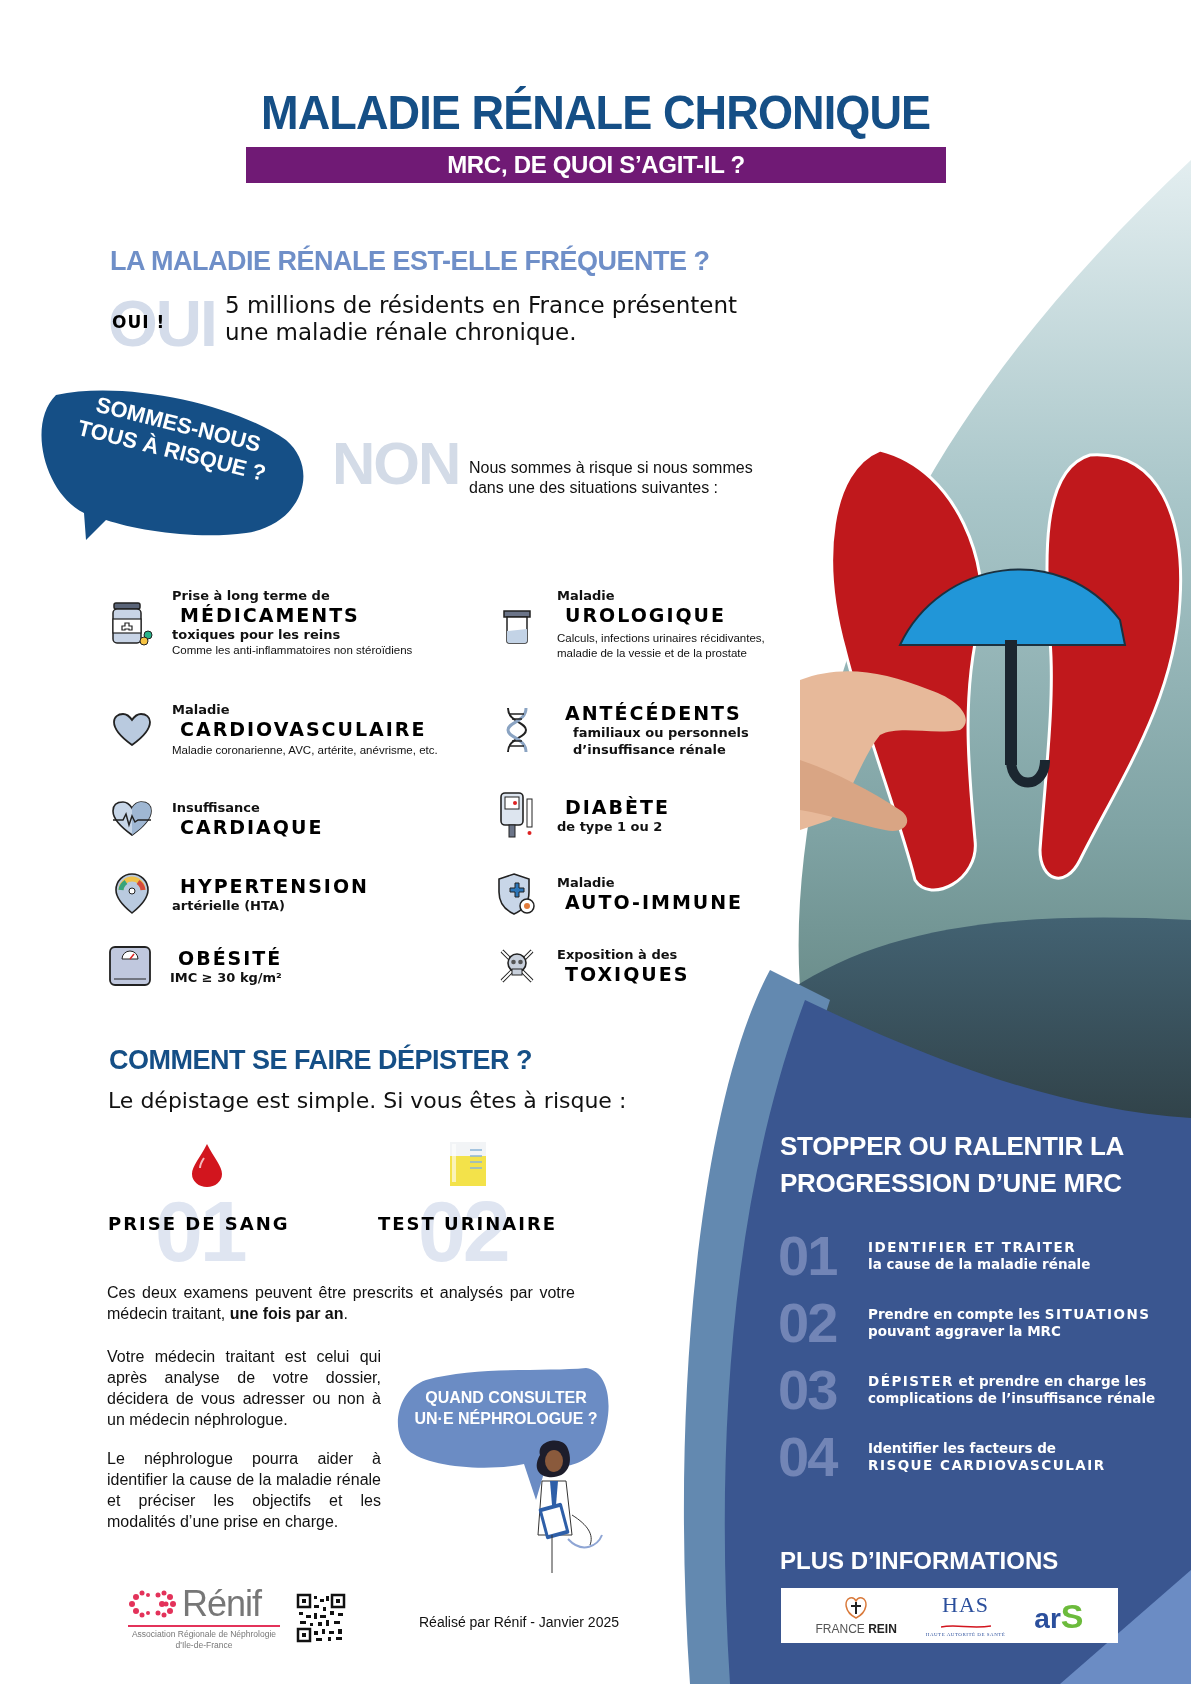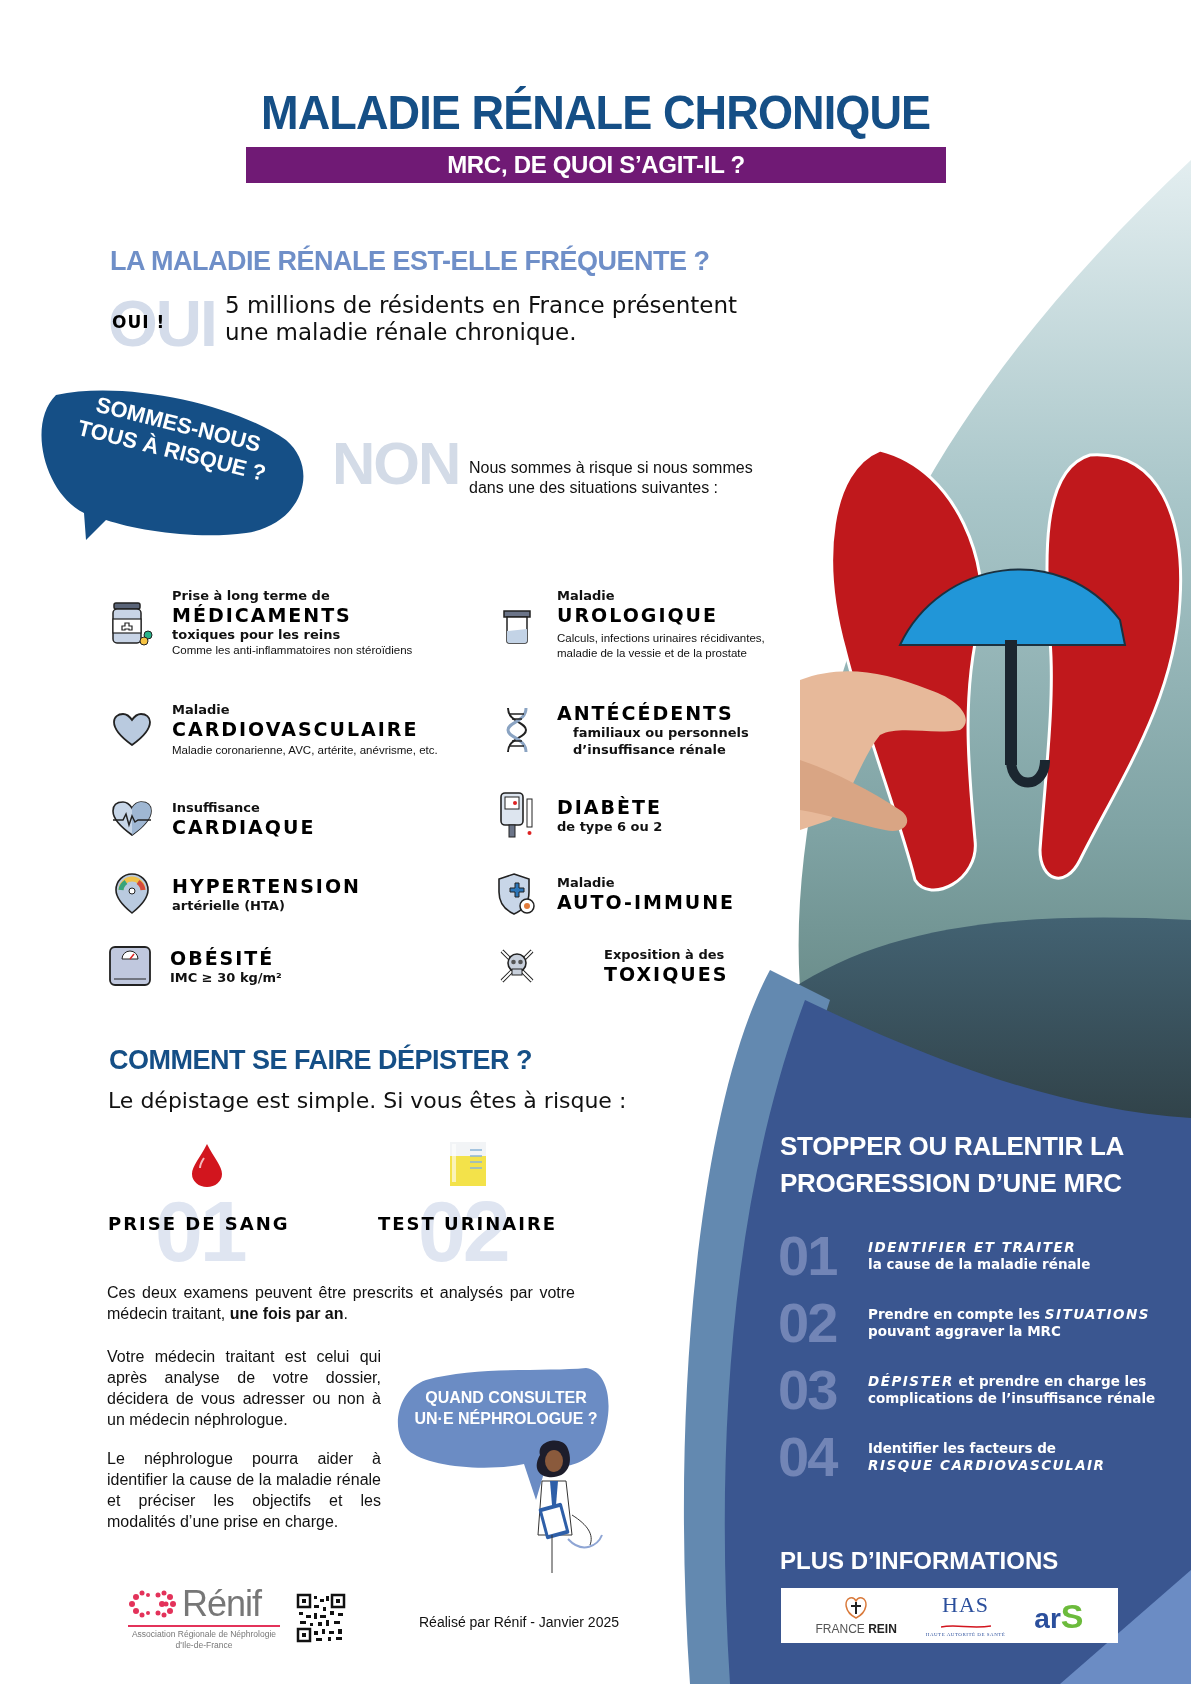--- a/index.html
+++ b/index.html
@@ -30,40 +30,40 @@
   .bubble-svg { left: 36px; top: 385px; width: 272px; height: 158px; }
   .bubble-text { left: 62px; top: 410px; width: 220px; color: #fff; font-weight: 700; font-size: 22px; line-height: 27px; text-align: center; transform: rotate(14deg); transform-origin: 110px 40px; }
 
   .non-big { left: 332px; top: 434px; font-weight: 700; font-size: 60px; color: #d3dbe7; letter-spacing: -2px; line-height: 1; }
   .non-text { left: 469px; top: 458px; font-size: 16px; line-height: 20px; color: #111; }
 
   
   .risk { position: absolute; display: flex; align-items: center; }
   .risk .icon { width: 44px; height: 48px; flex: 0 0 44px; margin-right: 18px; display: flex; align-items: center; justify-content: center; }
   .risk .pre { font-family: "DejaVu Sans", sans-serif; font-weight: 700; font-size: 13px; line-height: 16px; color: #111; }
-  .risk .big { font-family: "DejaVu Sans", sans-serif; font-weight: 900; font-size: 19px; line-height: 22px; letter-spacing: 2px; color: #000; }
+  .risk .big { font-family: "DejaVu Sans", sans-serif; font-weight: 900; font-size: 19px; line-height: 22px; letter-spacing: 2px; color: #000; margin-left: 8px; }
   .risk .post { font-family: "DejaVu Sans", sans-serif; font-weight: 700; font-size: 13px; line-height: 17px; color: #111; }
   .risk .note { font-size: 11.5px; line-height: 15px; color: #111; }
 
   
   .depist-intro { left: 108px; top: 1088px; font-family: "DejaVu Sans", sans-serif; font-size: 22px; color: #111; }
   .num-bg { font-weight: 700; font-size: 86px; color: #dfe5f1; line-height: 1; letter-spacing: -3px; }
   .exam-label { font-family: "DejaVu Sans", sans-serif; font-weight: 900; font-size: 18px; letter-spacing: 2px; color: #000; }
   .para { font-size: 16px; line-height: 21px; color: #111; text-align: justify; }
   .para b { font-weight: 700; }
 
   .q-bubble-svg { left: 396px; top: 1362px; width: 218px; height: 140px; }
   .q-bubble-text { left: 406px; top: 1387px; width: 200px; color: #fff; font-weight: 700; font-size: 16px; line-height: 21px; text-align: center; }
 
   
   .stop-title { left: 780px; top: 1128px; color: #fff; font-weight: 700; font-size: 26px; line-height: 37px; letter-spacing: -0.3px; }
   .step { position: absolute; left: 778px; display: flex; align-items: center; }
   .step .n { font-weight: 700; font-size: 56px; color: #7285b6; width: 90px; line-height: 1; letter-spacing: -2px; }
   .step .t { color: #fff; font-family: "DejaVu Sans", sans-serif; font-weight: 700; font-size: 13.5px; line-height: 17px; }
-  .step .t .k { font-weight: 900; letter-spacing: 1.5px; font-style: italic; }
+  .step .t .k { font-weight: 900; letter-spacing: 1.5px; }
   .plus { left: 780px; top: 1547px; color: #fff; font-weight: 700; font-size: 24px; }
   .logos { left: 781px; top: 1588px; width: 337px; height: 55px; background: #fff; display: flex; align-items: center; justify-content: space-around; padding: 0 20px; }
   .logo-fr { text-align: center; font-size: 12px; color: #555; line-height: 13px; }
   .logo-fr b { color: #222; }
   .logo-has { text-align: center; line-height: 1; }
   .logo-has .h { color: #2b4f9c; font-family: "Liberation Serif", serif; font-size: 22px; letter-spacing: 1px; }
   .logo-has .s { color: #2b4f9c; font-size: 5px; letter-spacing: 0.5px; font-family: "Liberation Serif", serif; }
   .logo-ars { font-size: 28px; font-weight: 700; line-height: 1; }
   .logo-ars .a { color: #2b4f9c; }
   .logo-ars .s2 { color: #6cbb3c; font-size: 34px; }
@@ -223,21 +223,21 @@
         <rect x="3" y="2" width="22" height="32" rx="4" fill="#dde5ef" stroke="#222" stroke-width="1.6"></rect>
         <rect x="7" y="6" width="14" height="12" fill="#fff" stroke="#222"></rect>
         <circle cx="17" cy="12" r="2" fill="#d22"></circle>
         <rect x="11" y="34" width="6" height="12" fill="#6b7488" stroke="#222"></rect>
         <rect x="29" y="8" width="5" height="28" fill="#fff" stroke="#222"></rect>
         <circle cx="31.5" cy="42" r="2" fill="#d22"></circle>
       </svg>
   </div>
   <div>
     <div class="big">DIABÈTE</div>
-    <div class="post">de type 6 ou 2</div>
+    <div class="post">de type 1 ou 2</div>
   </div>
 </div>
 
 <div class="risk" style="left:110px; top:870px;">
   <div class="icon">
     <svg width="36" height="42" viewBox="0 0 36 42">
         <path d="M18 40 C8 32 2 24 2 17 A16 16 0 0 1 34 17 C34 24 28 32 18 40Z" fill="#b9cadf" stroke="#222" stroke-width="1.6"></path>
         <path d="M7 17 A11 11 0 0 1 29 17" fill="none" stroke="#f0c24a" stroke-width="5"></path>
         <path d="M7 17 A11 11 0 0 1 12 9" fill="none" stroke="#36a37a" stroke-width="5"></path>
         <path d="M24 9 A11 11 0 0 1 29 17" fill="none" stroke="#d44b3b" stroke-width="5"></path>
@@ -273,21 +273,21 @@
         <path d="M22 14 L26 9" stroke="#d22" stroke-width="1.5"></path>
         <path d="M6 34h32" stroke="#222" stroke-width="1"></path>
       </svg>
   </div>
   <div>
     <div class="big">OBÉSITÉ</div>
     <div class="post">IMC ≥ 30 kg/m²</div>
   </div>
 </div>
 
-<div class="risk" style="left:495px; top:942px;gap:47px;">
+<div class="risk" style="left:495px; top:942px;">
   <div class="icon">
     <svg width="36" height="36" viewBox="0 0 36 36">
         <path d="M3 3 L33 33 M33 3 L3 33" stroke="#222" stroke-width="4"></path>
         <path d="M3 3 L33 33 M33 3 L3 33" stroke="#fff" stroke-width="2"></path>
         <circle cx="18" cy="15" r="9" fill="#c8d0dc" stroke="#222" stroke-width="1.6"></circle>
         <rect x="13" y="21" width="10" height="6" fill="#c8d0dc" stroke="#222"></rect>
         <circle cx="14.5" cy="14" r="2.3" fill="#555"></circle>
         <circle cx="21.5" cy="14" r="2.3" fill="#555"></circle>
       </svg>
   </div>

